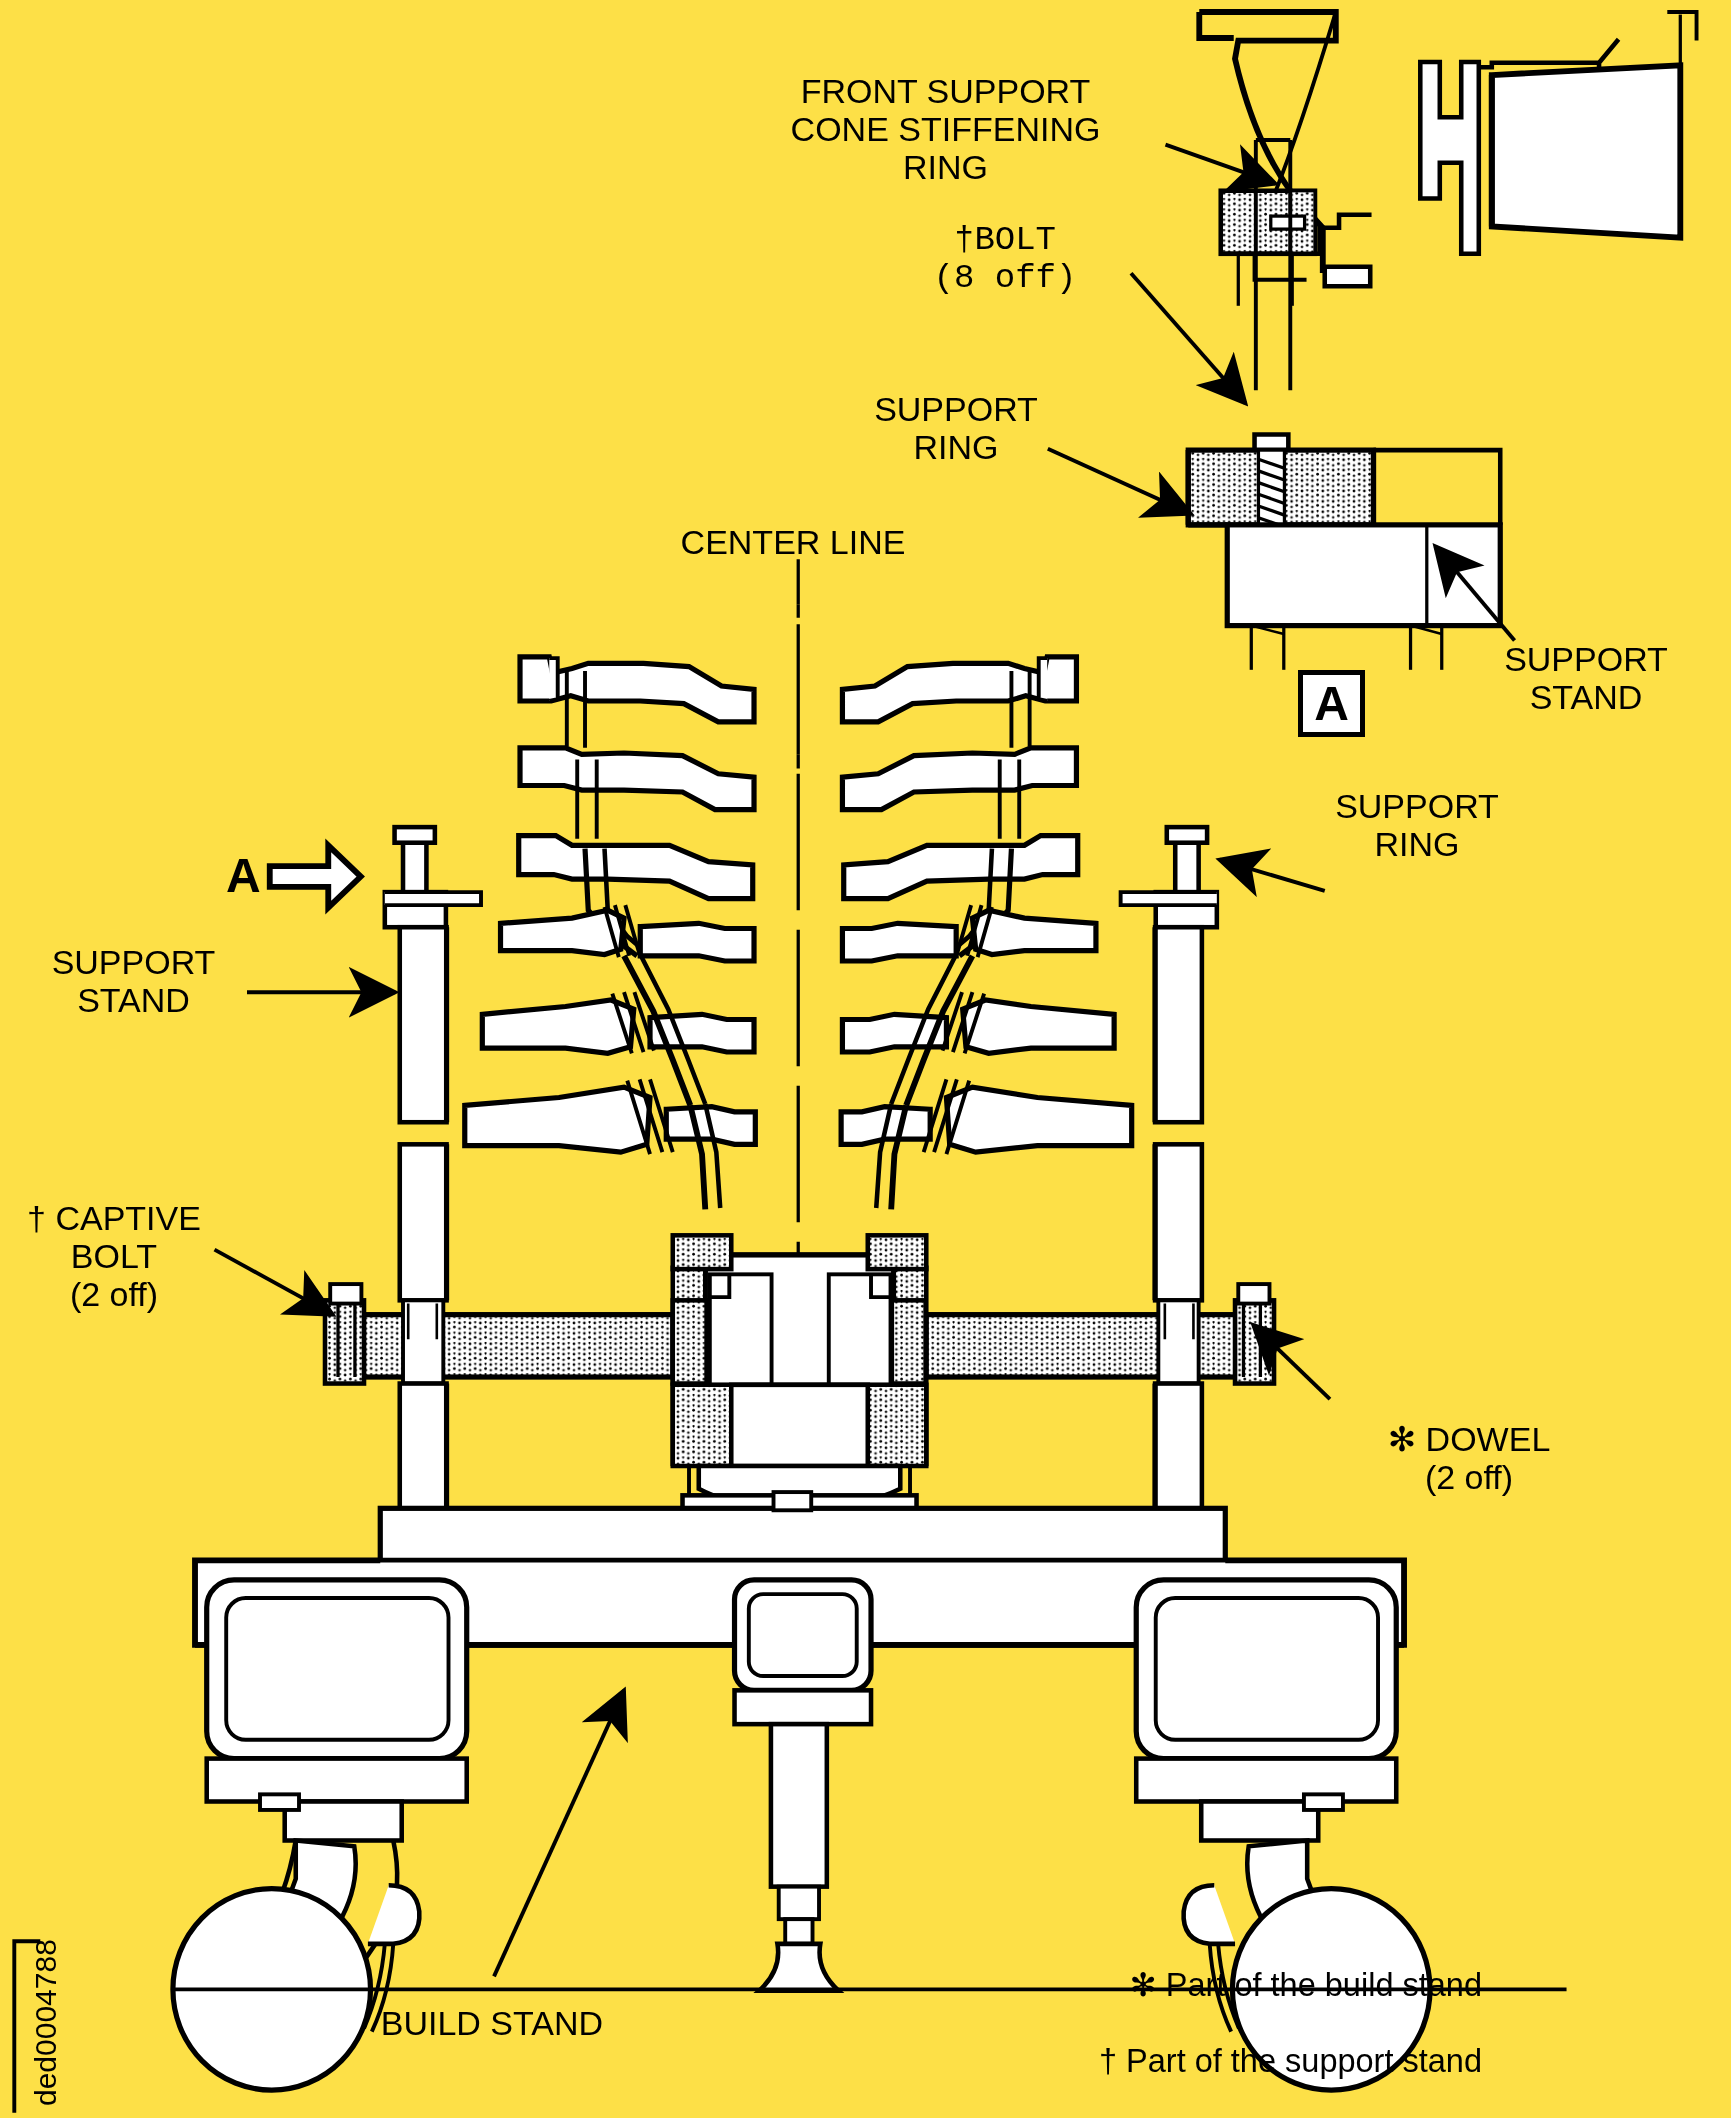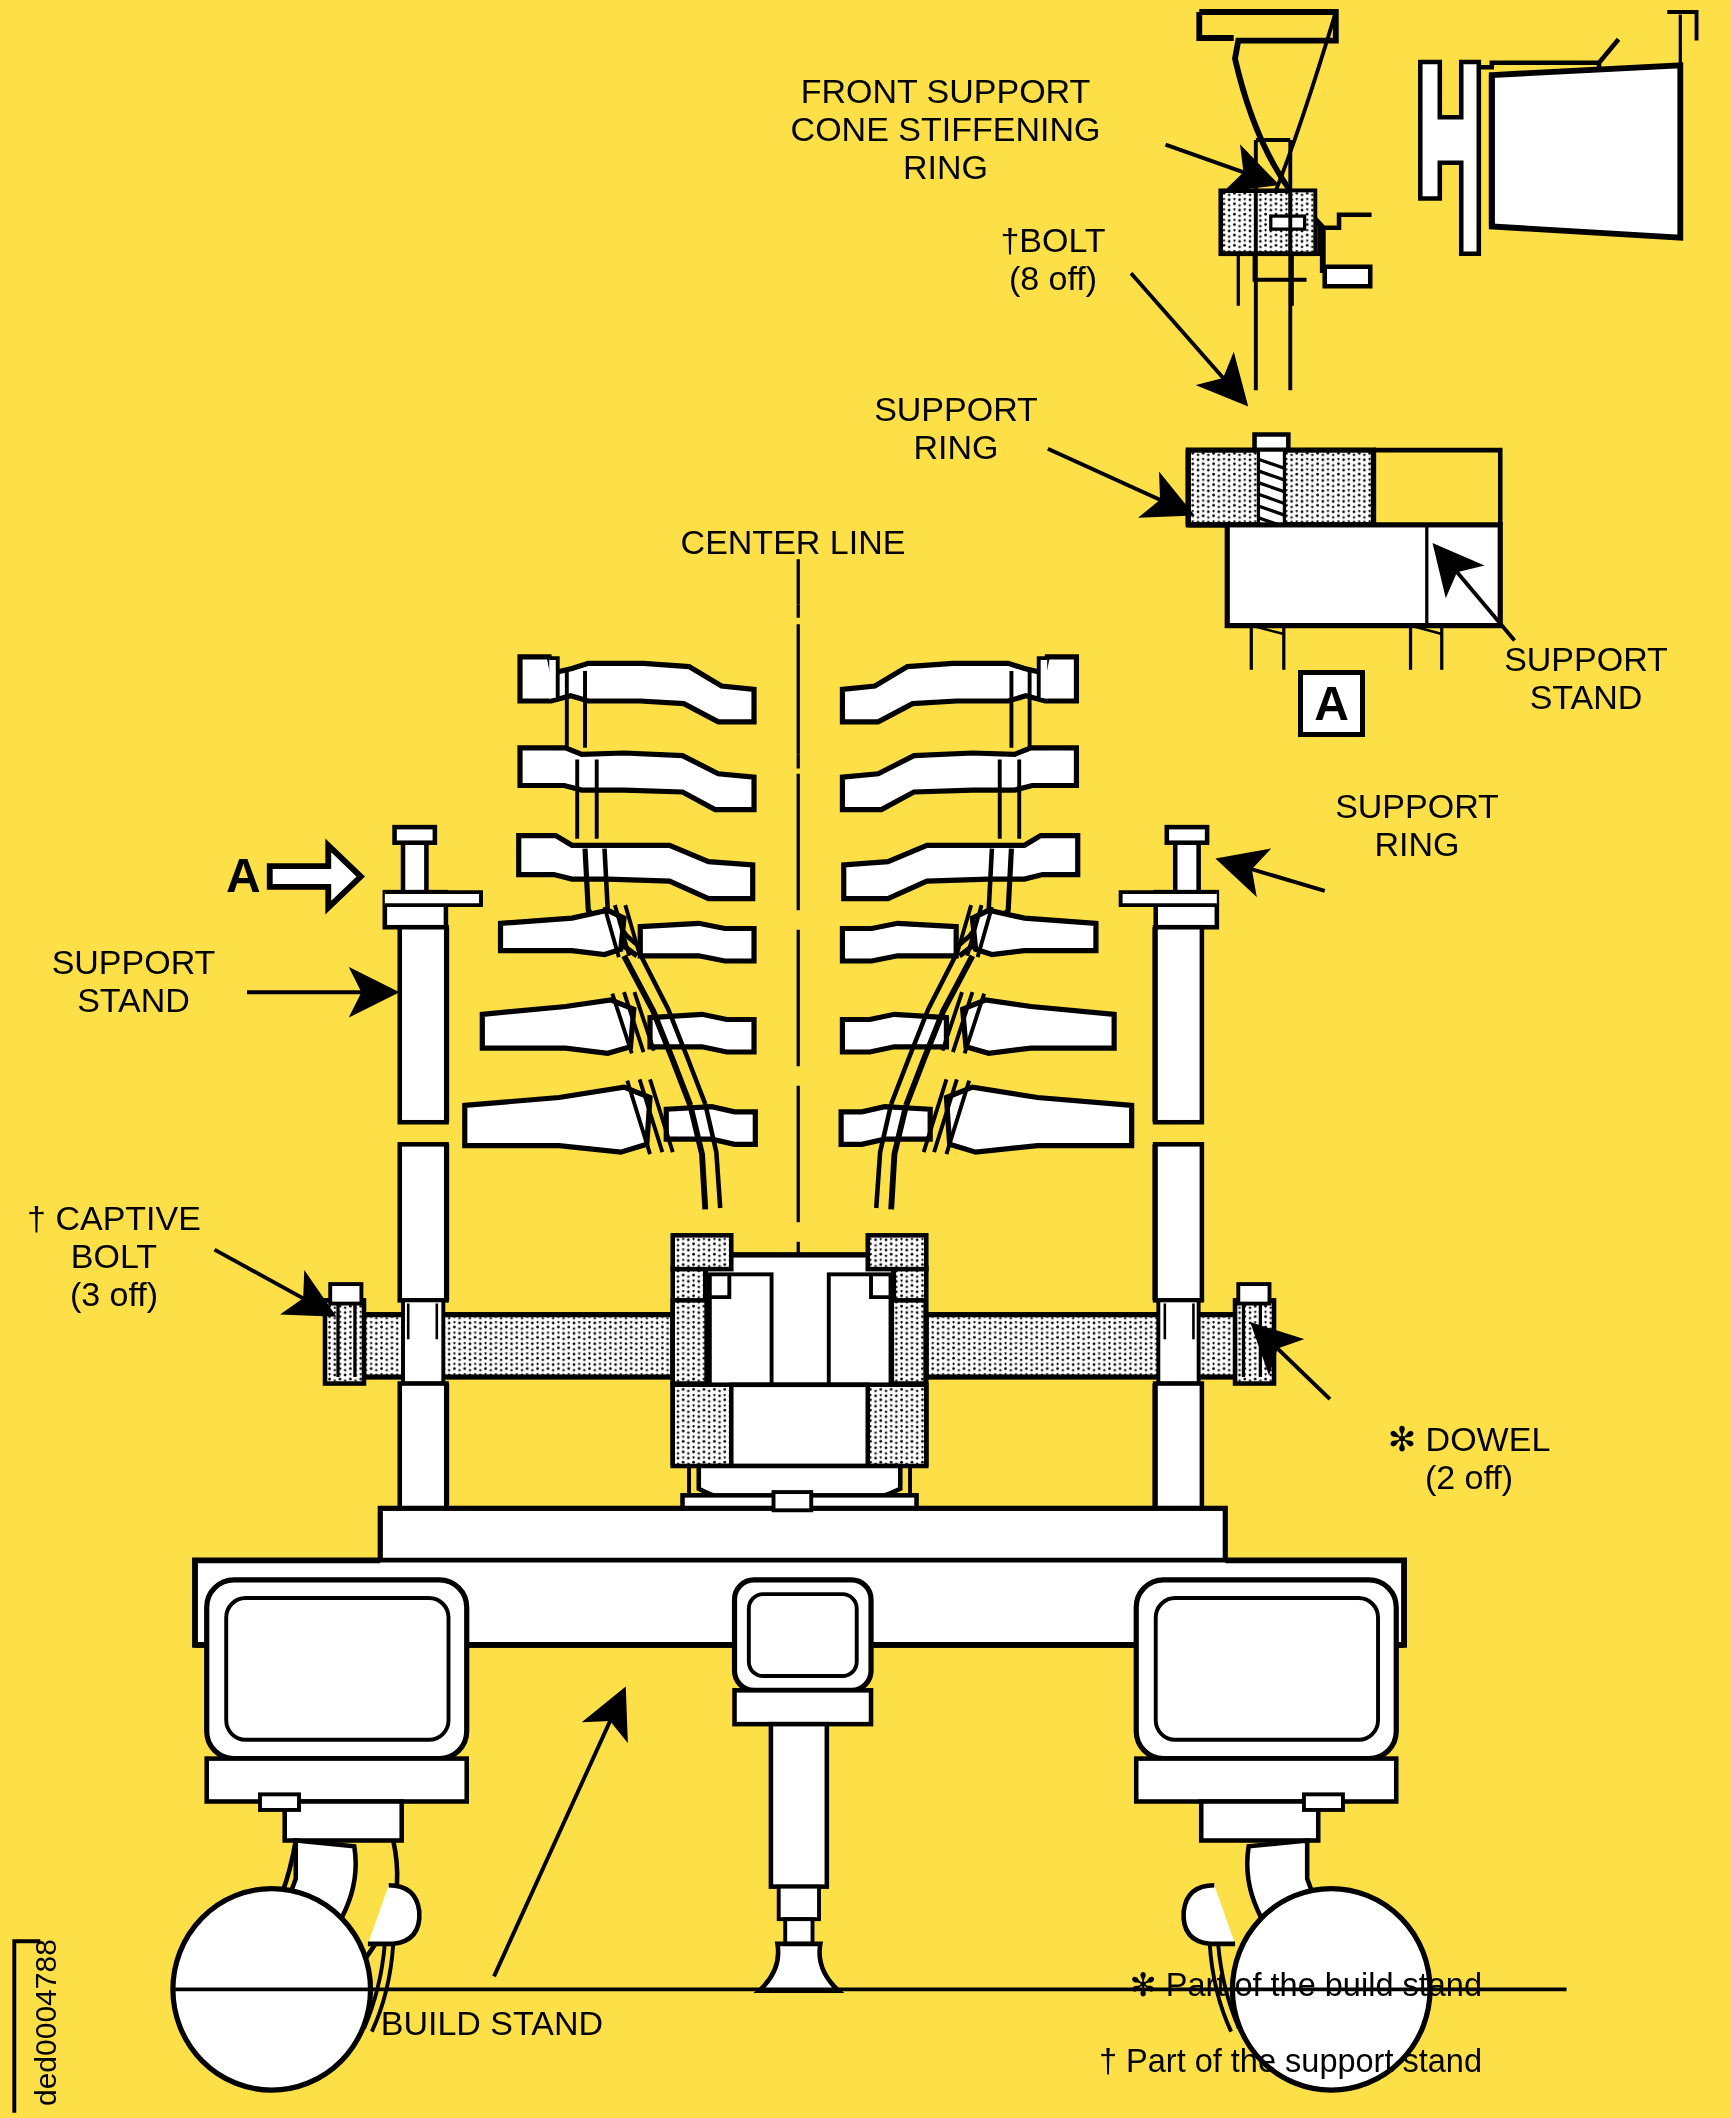--- a/index.html
+++ b/index.html
@@ -388,40 +388,40 @@
 
     <g stroke="#000" stroke-width="6" fill="none">
       <path d="M22 3250 L22 2986 L62 2986"></path>
     </g>
   </svg>
 
   <div class="lbl lbl-caps ta-center" style="left:770px; top:72px; width:351px;">FRONT SUPPORT
 CONE STIFFENING
 RING</div>
 
-  <div class="lbl lbl-caps ta-center" style="left:962px; top:221px; width:182px;">†BOLT
+  <div class="lbl lbl-caps ta-center" style="left:914px; top:221px; width:182px;font-family:Liberation Mono, monospace;">†BOLT
 (8 off)</div>
 
   <div class="lbl lbl-caps ta-center" style="left:865px; top:390px; width:182px;">SUPPORT
 RING</div>
 
   <div class="lbl lbl-caps ta-center" style="left:1482px; top:640px; width:208px;">SUPPORT
 STAND</div>
 
   <div class="lbl lbl-caps ta-center" style="left:650px; top:523px; width:286px;">CENTER LINE</div>
 
   <div class="lbl lbl-caps ta-center" style="left:1313px; top:787px; width:208px;">SUPPORT
 RING</div>
 
   <div class="lbl lbl-caps ta-center" style="left:32.5px; top:943px; width:202px;">SUPPORT
 STAND</div>
 
   <div class="lbl lbl-caps ta-center" style="left:19.5px; top:1199px; width:189px;">† CAPTIVE
 BOLT
-(3 off)</div>
+(2 off)</div>
 
   <div class="lbl lbl-caps ta-center" style="left:1339px; top:1420px; width:260px;">✻ DOWEL
 (2 off)</div>
 
   <div class="lbl lbl-caps ta-left" style="left:265px; top:2004px; width:338px;">BUILD STAND</div>
 
   <div class="viewbox-A" style="left:1298px; top:670px; width:57px; height:57px;">
     <span>A</span>
   </div>
 

